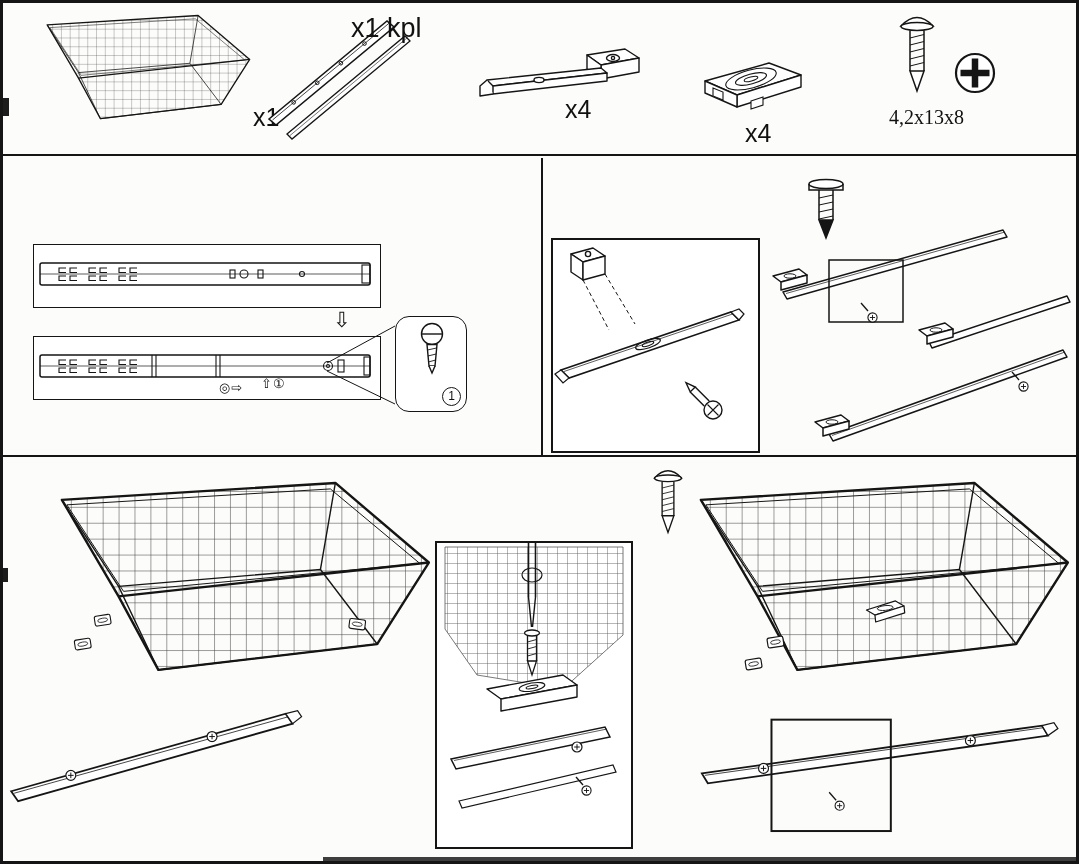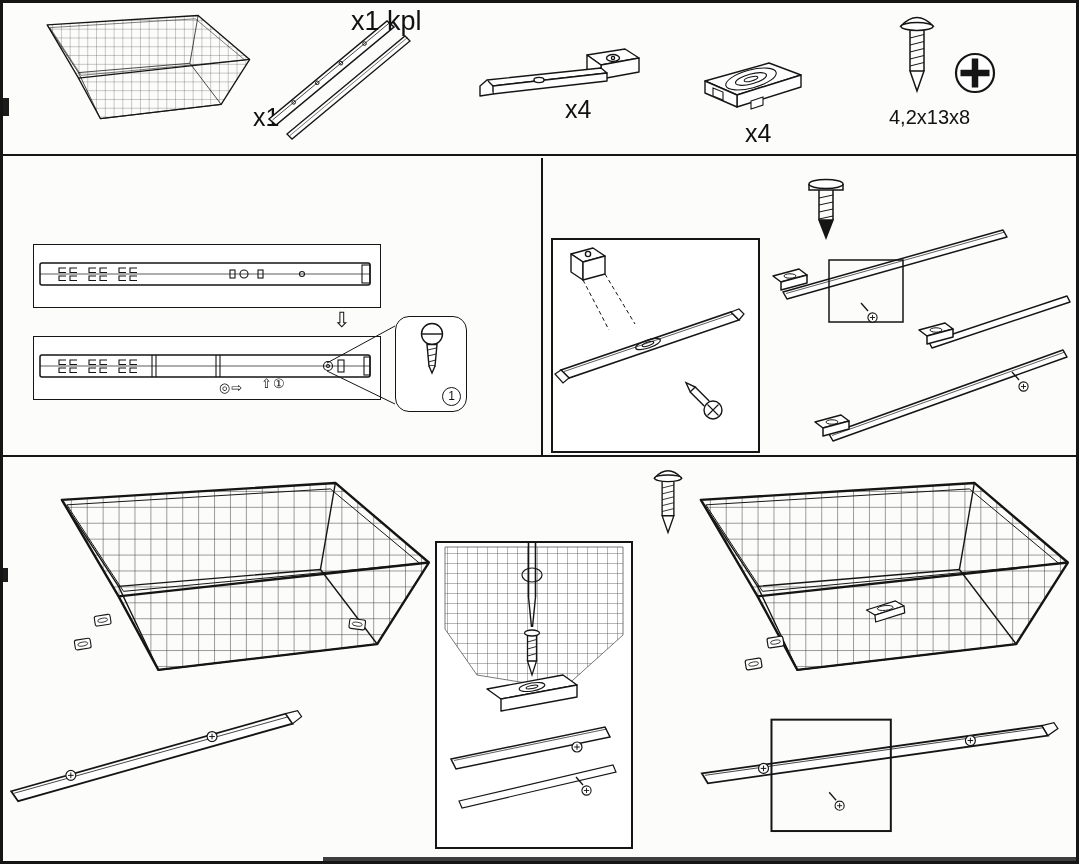--- a/index.html
+++ b/index.html
@@ -7,21 +7,21 @@
   .page{position:relative;width:1079px;height:864px;background:#fcfcfa;border:3px solid #151515;overflow:hidden;margin:0 auto}
   .row{position:absolute;left:0;right:0}
   .row-parts{top:0;height:153px;border-bottom:2px solid #151515}
   .row-mid{top:155px;height:299px;border-bottom:2px solid #151515}
   .row-bottom{top:456px;height:402px}
   .abs{position:absolute}
   svg{display:block;overflow:visible}
   .lbl{position:absolute;color:#111;white-space:nowrap;line-height:1}
   .lbl-qty{font-size:25px}
   .lbl-kpl{font-size:27px}
-  .lbl-size{font-size:20px;font-family:Liberation Sans, sans-serif}
+  .lbl-size{font-size:20px;font-family:Liberation Serif, serif}
   .frame{position:absolute;border:1.5px solid #151515;background:#fff}
   .frame2{position:absolute;border:2px solid #151515;background:#fff}
   .divider{position:absolute;width:2px;background:#151515}
   .balloon{position:absolute;border:1.6px solid #151515;border-radius:14px;background:#fff}
   .circled{position:absolute;right:5px;bottom:5px;width:19px;height:19px;border:1.6px solid #151515;border-radius:50%;
            font-size:12px;text-align:center;line-height:16px}
   .sym{position:absolute;font-size:13px;letter-spacing:1px}
   .arrow-down{position:absolute;font-size:21px}
   .artifact{position:absolute;background:#1c1c1c}
 </style>
@@ -63,21 +63,21 @@
     <svg class="abs" style="left:260px;top:12px" width="158" height="130" viewBox="0 0 158 130">
       <polygon points="6,104 124,6 131,12 13,110" fill="#fff" stroke="#151515" stroke-width="1.6"></polygon>
       <line x1="9.5" y1="105" x2="127.5" y2="7" stroke="#151515" stroke-width="0.8"></line>
       <circle cx="30.7" cy="87.4" r="1.8" fill="none" stroke="#151515"></circle>
       <circle cx="54.3" cy="67.8" r="1.8" fill="none" stroke="#151515"></circle>
       <circle cx="77.9" cy="48.2" r="1.8" fill="none" stroke="#151515"></circle>
       <circle cx="101.5" cy="28.6" r="1.8" fill="none" stroke="#151515"></circle>
       <polygon points="24,119 142,21 147,26 29,124" fill="#fff" stroke="#151515" stroke-width="1.3"></polygon>
       <line x1="27" y1="120.5" x2="144.5" y2="22.5" stroke="#151515" stroke-width="0.6"></line>
     </svg>
-    <span class="lbl lbl-kpl" style="left:348px;top:5px">x1 kpl</span>
+    <span class="lbl lbl-kpl" style="left:348px;top:12px">x1 kpl</span>
 
     <svg class="abs" style="left:470px;top:36px" width="178" height="80" viewBox="0 0 178 80">
       <g fill="#fff" stroke="#151515" stroke-width="1.4" stroke-linejoin="round">
         <polygon points="114,16 152,10 166,19 128,26"></polygon>
         <polygon points="128,26 166,19 166,33 128,40"></polygon>
         <polygon points="114,16 128,26 128,40 114,30"></polygon>
         <ellipse cx="140" cy="19" rx="6.5" ry="3.5"></ellipse>
         <circle cx="140" cy="19" r="1.6"></circle>
         <polygon points="14,41 128,29 134,34 20,47"></polygon>
         <polygon points="20,47 134,34 134,42 20,55"></polygon>

